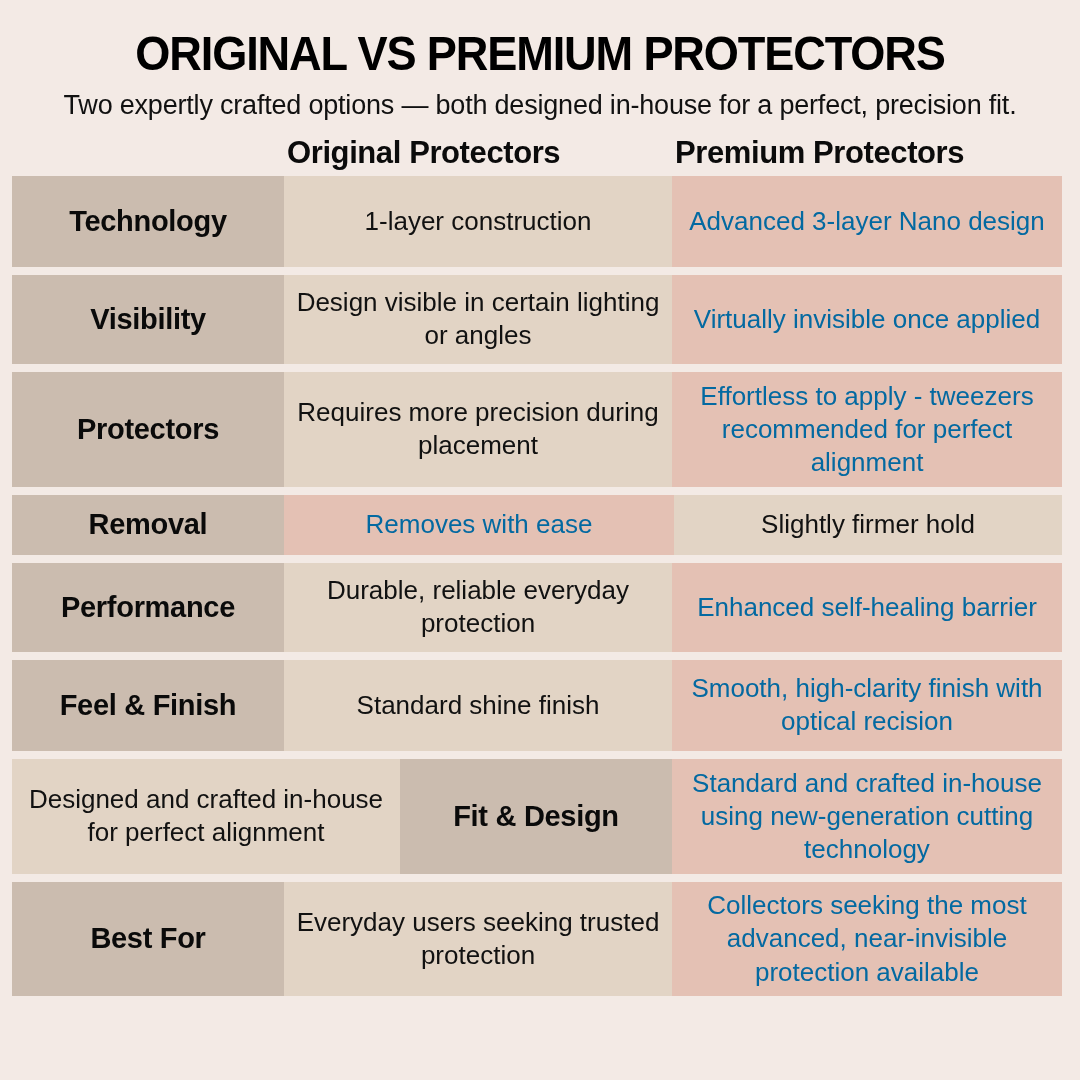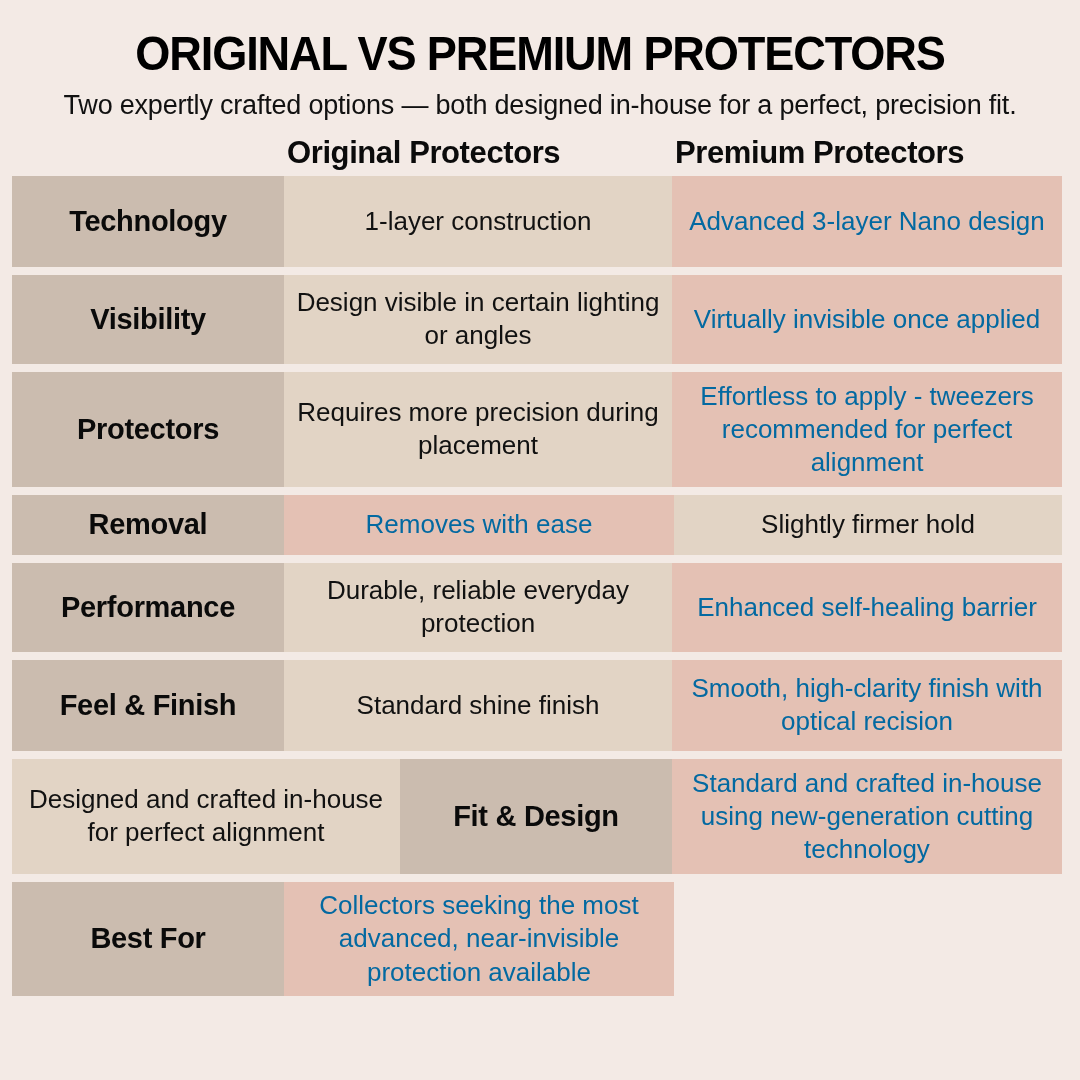--- a/index.html
+++ b/index.html
@@ -180,17 +180,18 @@
     </div>
 
     <div class="row h3">
       <div class="cell cell-orig">Designed and crafted in-house for perfect alignment</div>
       <div class="cell cell-label">Fit &amp; Design</div>
       <div class="cell cell-prem">Standard and crafted in-house using new-generation cutting technology</div>
     </div>
 
     <div class="row h3b">
       <div class="cell cell-label">Best For</div>
+      <div class="cell cell-orig">Everyday users seeking trusted protection</div>
       <div class="cell cell-prem">Collectors seeking the most advanced, near-invisible protection available</div>
     </div>
 
   </div>
 </div>
 
 </body></html>

